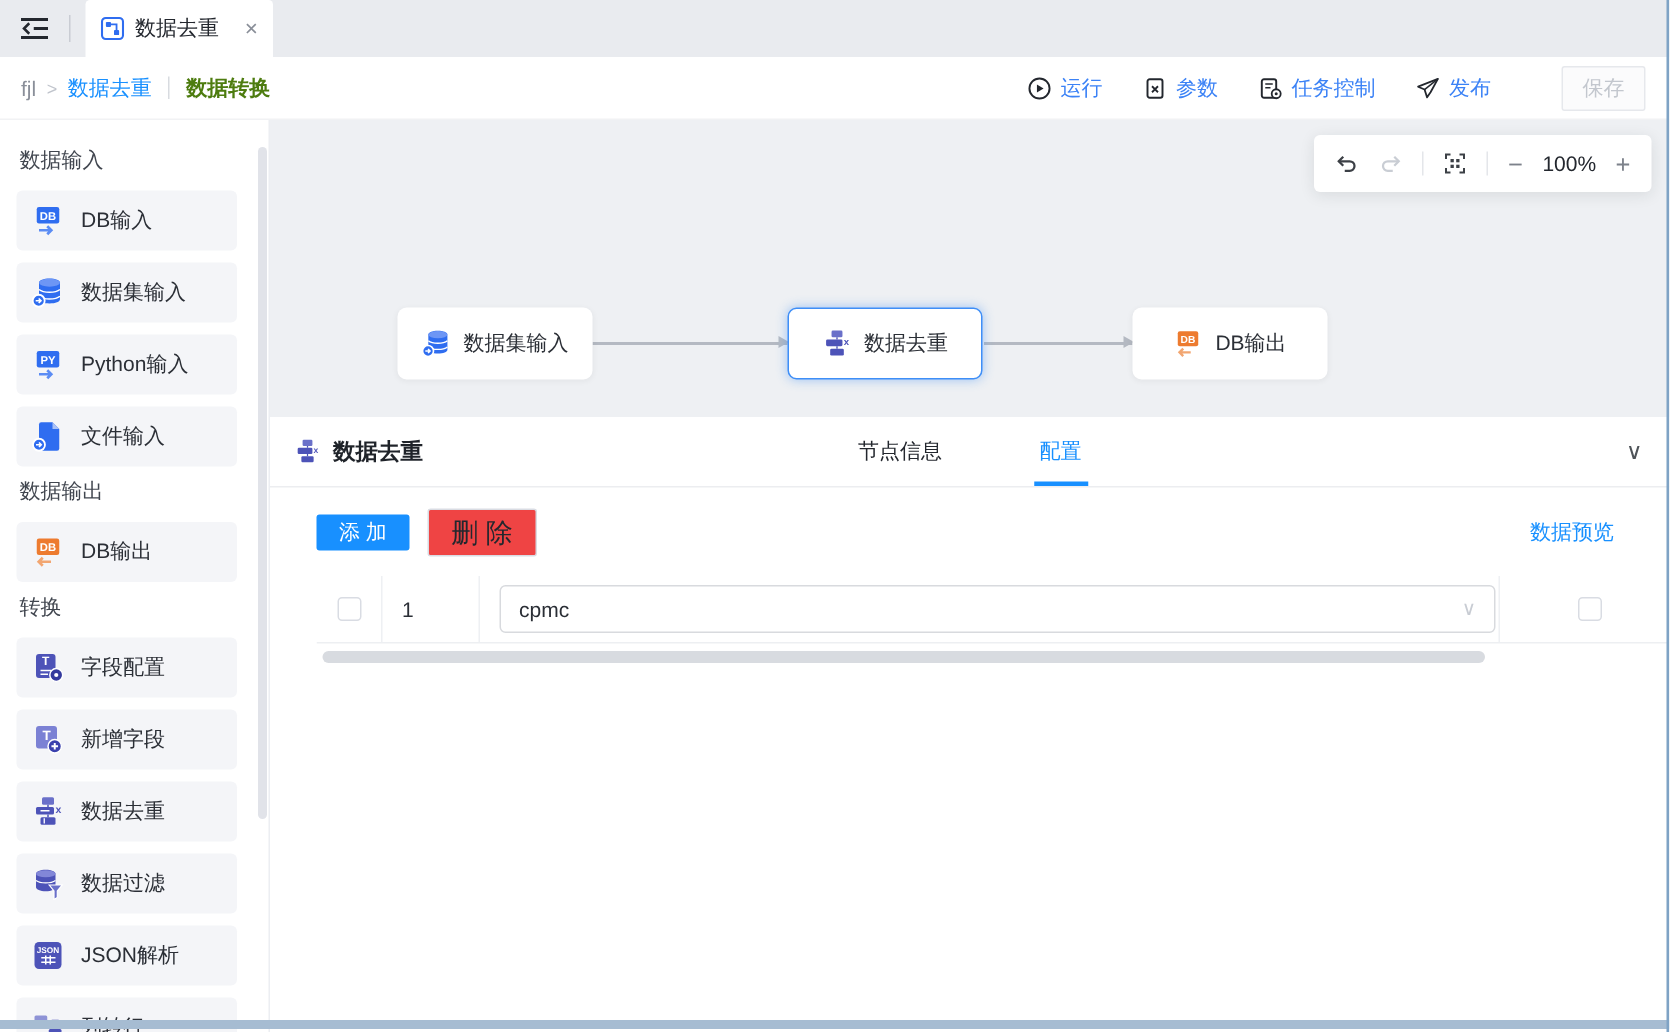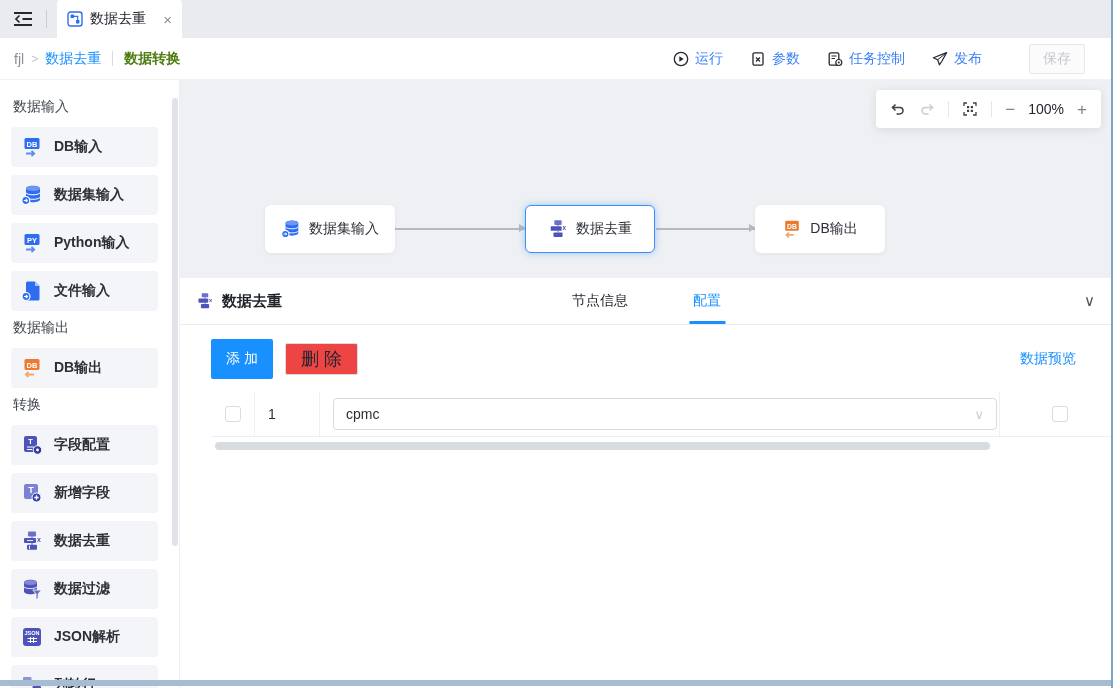--- a/index.html
+++ b/index.html
@@ -9,39 +9,39 @@
 
   
   .tabbar { height:38px; background:#e9ebef; display:flex; align-items:stretch; }
   .collapse-btn { width:46px; display:flex; align-items:center; justify-content:center; cursor:pointer; }
   .tabbar-divider { width:1px; height:18px; background:#c9ccd3; align-self:center; }
   .tab { margin-left:10px; width:125px; background:#fff; display:flex; align-items:center; gap:7px; padding:0 10px; border-radius:3px 3px 0 0; }
   .tab-label { font-size:14px; color:#23272e; white-space:nowrap; }
   .tab-close { margin-left:auto; color:#8a8f99; font-size:15px; line-height:1; cursor:pointer; }
 
   
-  .toolbar { height:42px; background:#fff; display:flex; align-items:center; padding:0 28px 0 14px; border-bottom:1px solid #f1f2f4;gap:46px; }
+  .toolbar { height:42px; background:#fff; display:flex; align-items:center; padding:0 16px 0 14px; border-bottom:1px solid #f1f2f4;gap:46px; }
   .breadcrumb { display:flex; align-items:center; gap:7px; }
   .bc-root { color:#8a8f99; }
   .bc-sep { color:#c0c4cc; font-size:12px; }
   .bc-section { color:#1890ff; cursor:pointer; }
   .bc-pipe { width:1px; height:15px; background:#d8dbe0; margin:0 4px; }
   .bc-page { color:#4d7c0f; font-weight:bold;font-family:Liberation Mono, monospace; }
   .actions { margin-left:auto; display:flex; align-items:center; gap:27px; }
   .action { display:flex; align-items:center; gap:6px; color:#3b82f6; cursor:pointer; white-space:nowrap; }
   .save-btn { margin-left:20px; width:56px; height:30px; background:#fbfbfc; border:1px solid #e6e8ec; border-radius:2px; color:#c3c7ce; font-size:14px; display:flex; align-items:center; justify-content:center; }
 
   
   .body-row { display:flex; height:608px; }
 
   
   .sidebar { width:180px; flex:none; background:#fff; border-right:1px solid #eceef2; padding:10px 21px 0 11px; position:relative; overflow:hidden; }
   .side-title { font-size:14px; color:#41464f; margin:8px 0 11px 2px; }
   .side-item { height:40px; background:#f4f5f8; border-radius:4px; margin-bottom:8px; display:flex; align-items:center; gap:11px; padding:0 10px; cursor:pointer; }
-  .side-item span.lbl { white-space:nowrap;font-weight:bold; }
+  .side-item span.lbl { white-space:nowrap; }
   .side-scroll { position:absolute; top:18px; right:1px; width:6px; height:448px; background:#e1e3e9; border-radius:3px; }
 
   
   .main { flex:1; display:flex; flex-direction:column; min-width:0; }
 
   
   .canvas { height:198px; background:#eef0f3; position:relative; flex:none; }
   .zoom-card { position:absolute; top:10px; right:12px; height:38px; background:#fff; border-radius:4px; box-shadow:0 2px 10px rgba(31,35,41,.10); display:flex; align-items:center; padding:0 14px; gap:13px; }
   .zc-div { width:1px; height:16px; background:#e4e6ea; }
   .zc-btn { display:flex; align-items:center; justify-content:center; cursor:pointer; }
@@ -56,21 +56,21 @@
   .panel { flex:1; background:#fff; display:flex; flex-direction:column; min-height:0; }
   .panel-head { height:47px; flex:none; border-bottom:1px solid #ecedf0; display:flex; align-items:center; padding:0 18px 0 16px; position:relative; }
   .panel-title { display:flex; align-items:center; gap:8px; font-size:15px; font-weight:bold; color:#1f2329; }
   .panel-tabs { position:absolute; left:50%; transform:translateX(-50%); height:100%; display:flex; gap:65px; }
   .ptab { height:100%; display:flex; align-items:center; position:relative; cursor:pointer; color:#23272e; }
   .ptab.active { color:#1890ff; }
   .ptab.active::after { content:""; position:absolute; left:-4px; right:-4px; bottom:0; height:3px; background:#1890ff; }
   .panel-chevron { margin-left:auto; color:#4e5358; font-size:15px; cursor:pointer; }
 
   .panel-toolbar { display:flex; align-items:center; padding:14px 37px 13px 31px; flex:none; }
-  .btn-add { height:40px; padding:0 15px; background:#1890ff; color:#fff; border:none; border-radius:2px; font-size:14px; cursor:pointer; white-space:nowrap; }
+  .btn-add { height:24px; padding:0 15px; background:#1890ff; color:#fff; border:none; border-radius:2px; font-size:14px; cursor:pointer; white-space:nowrap; }
   .btn-del { height:32px; padding:0 15px; margin-left:12px; background:#ef4444; color:#23272e; border:1px solid #d9dce3; border-radius:2px; font-size:18px; cursor:pointer; white-space:nowrap; }
   .preview-link { margin-left:auto; color:#1890ff; cursor:pointer; white-space:nowrap; }
 
   .table-wrap { margin-left:31px; width:902px; overflow:hidden; }
   .thead, .trow { display:flex; align-items:center; }
   .thead { height:40px; background:#f4f5f7; border-bottom:1px solid #e9ebef; font-weight:bold; color:#1f2329; }
   .trow { height:45px; border-bottom:1px solid #edeff2; background:#fff; }
   .c-check { width:44px; flex:none; display:flex; justify-content:center; }
   .c-seq { width:65px; flex:none; padding-left:13px; }
   .c-field { width:680px; flex:none; padding-left:13px; }

